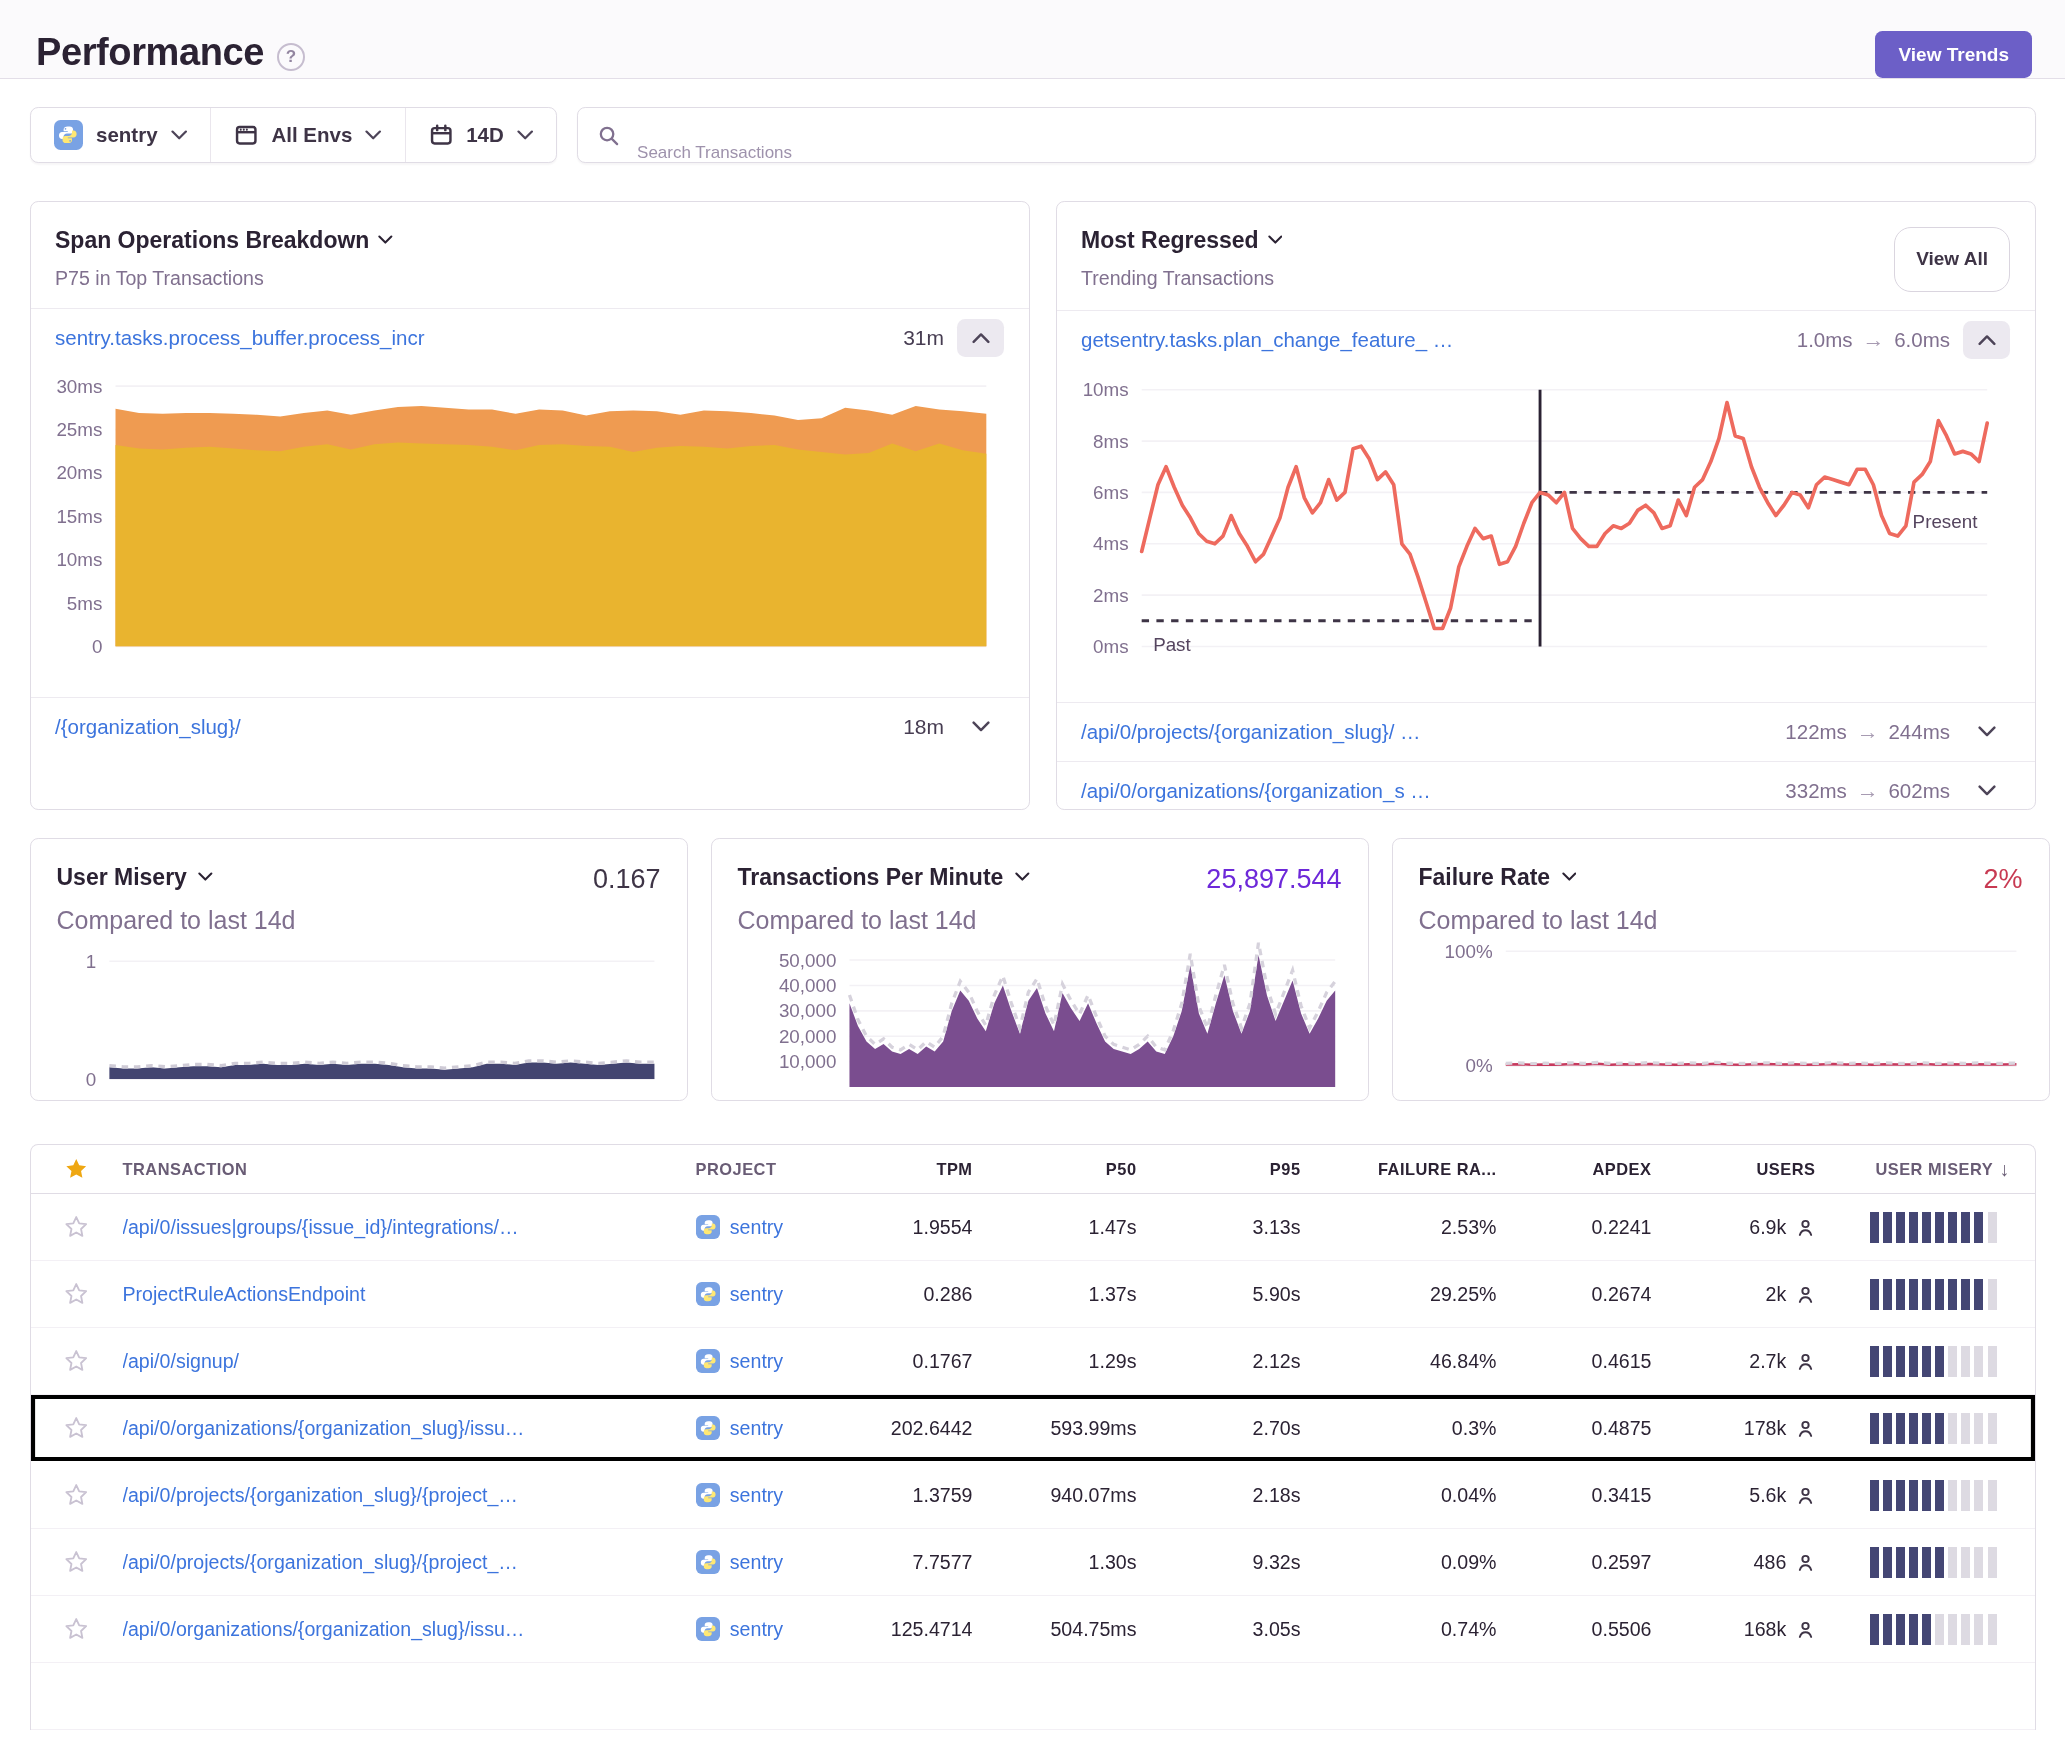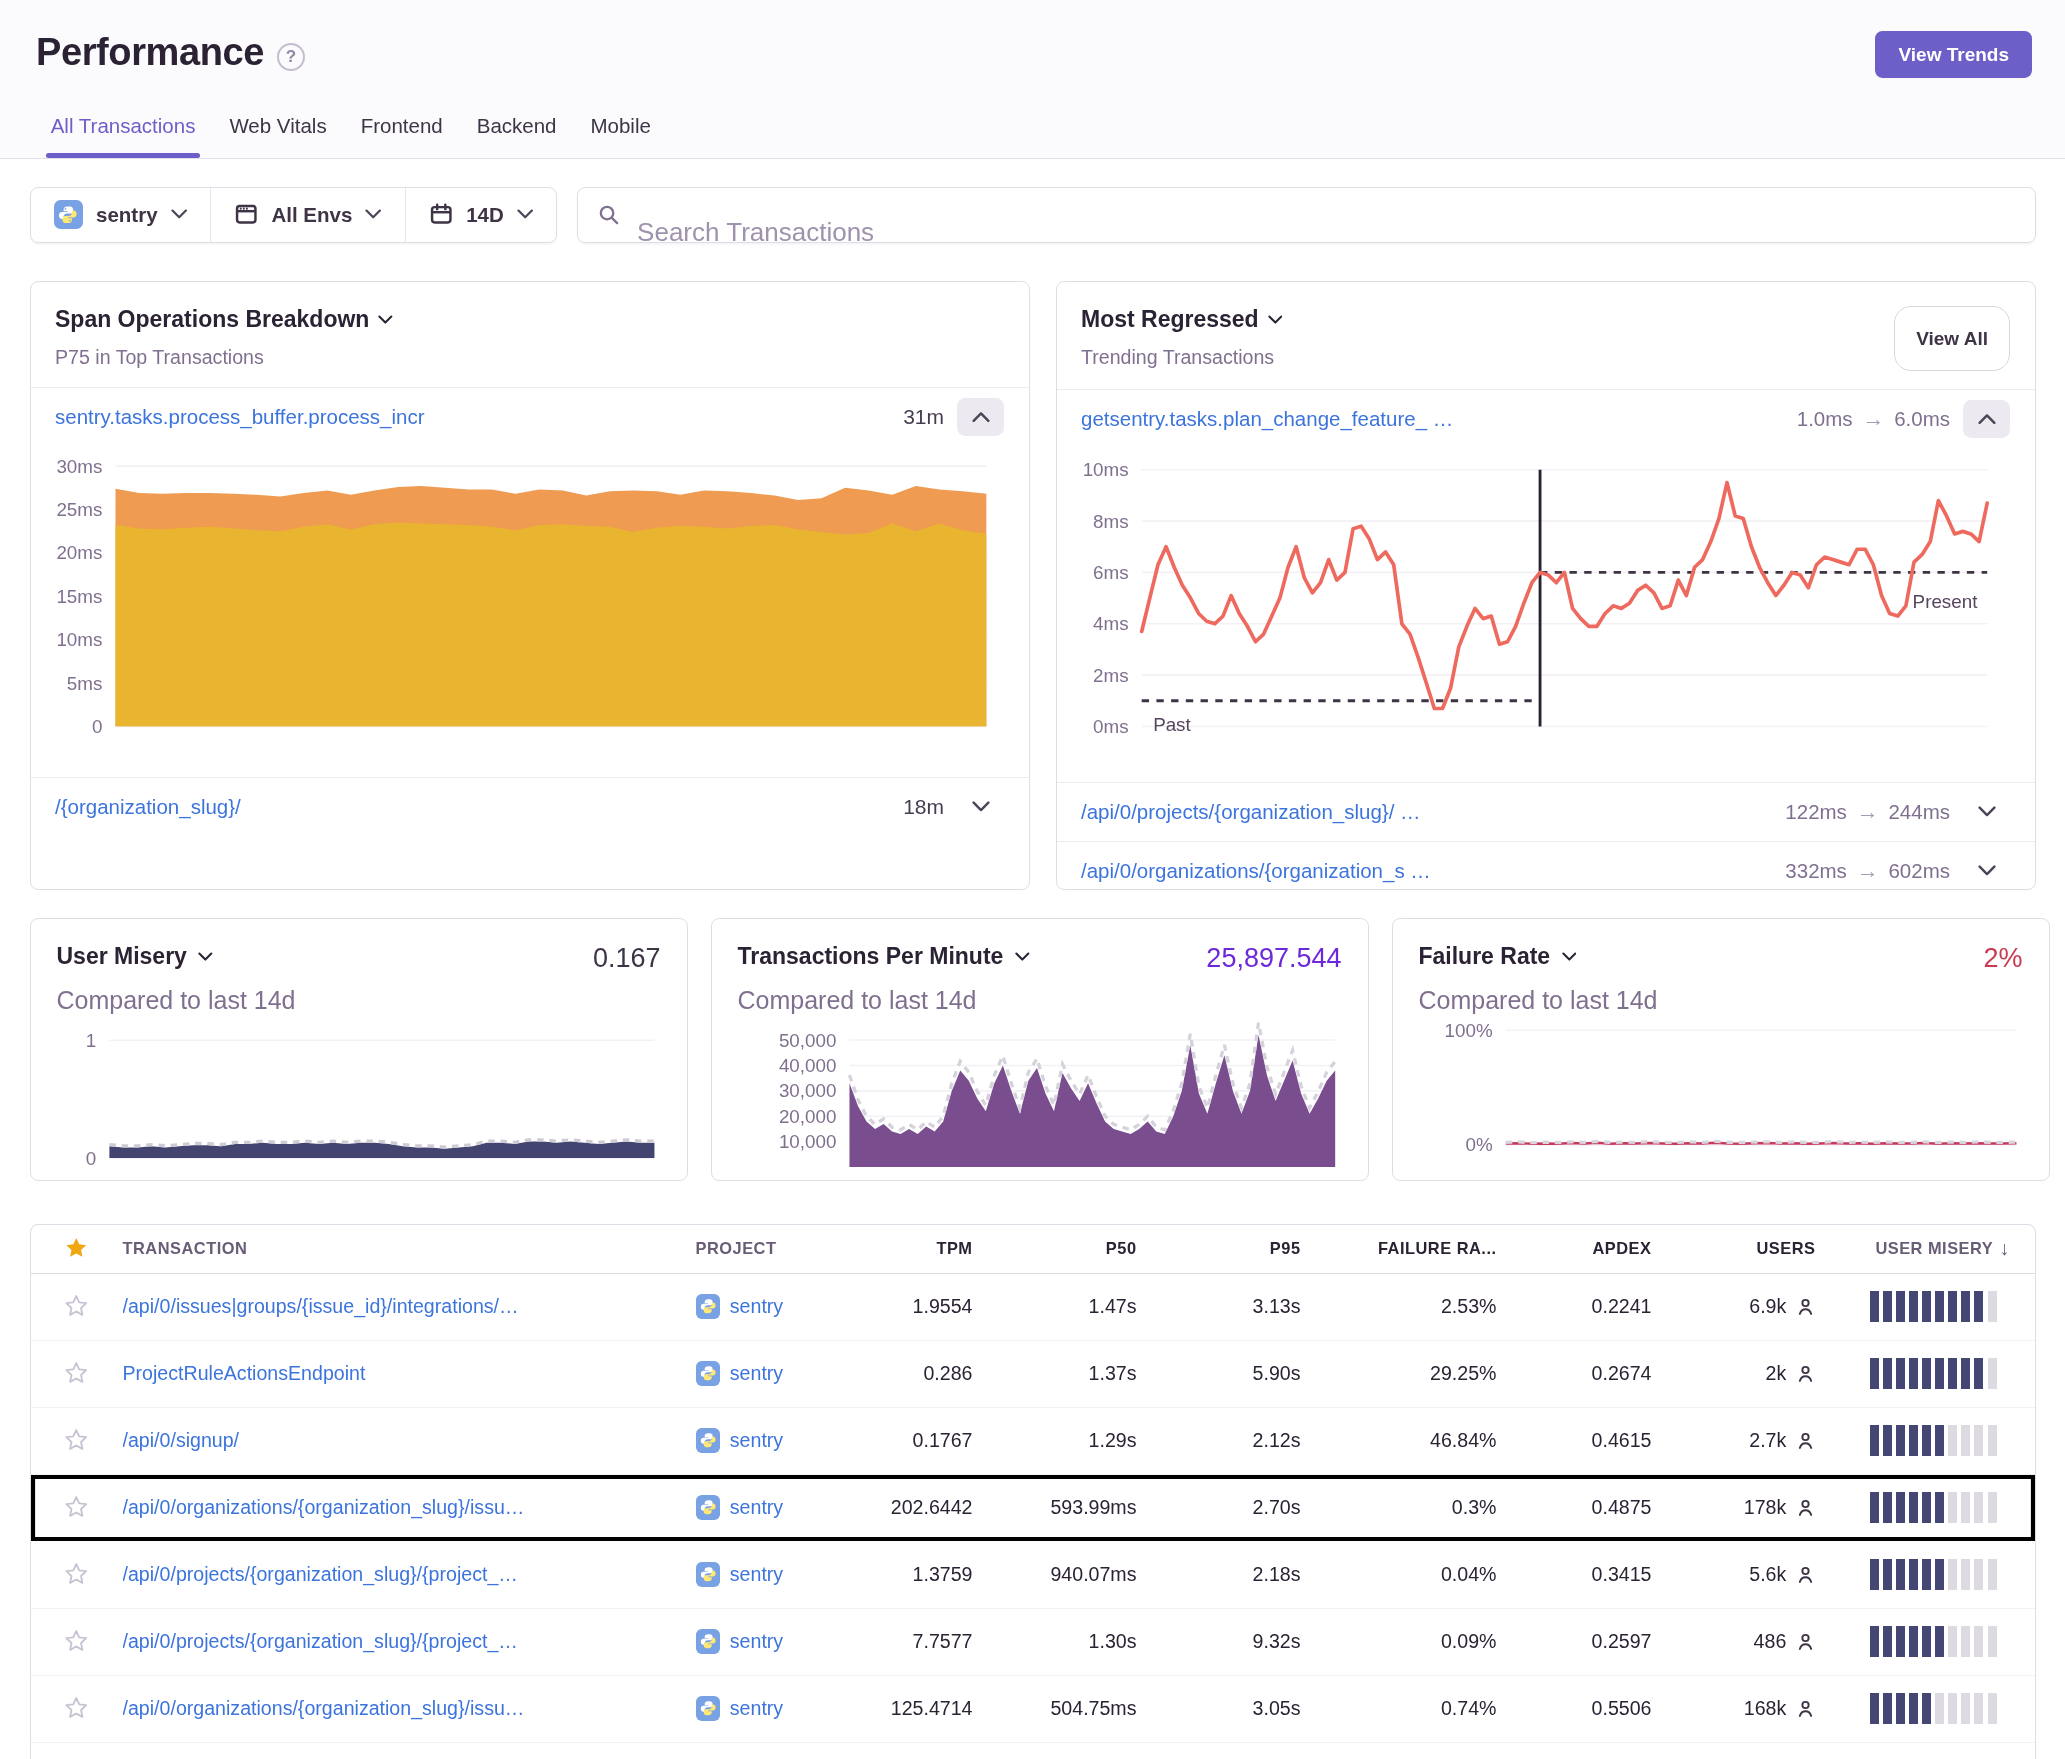--- a/index.html
+++ b/index.html
@@ -28,21 +28,21 @@
   .filter-row { display:flex; gap:19.6px; margin-top:28px; }
   .filter-group { display:flex; align-items:stretch; border:0.8px solid #E0DCE5; border-radius:8.2px;
           background:#fff; height:56px; box-shadow:0 1.6px 1.6px rgba(43,34,51,.04); }
   .filter-item { display:flex; align-items:center; gap:13px; padding:0 23px; font-size:20.5px;
           font-weight:bold; color:#3E3446; border-left:0.8px solid #EAE6ED; cursor:pointer; }
   .filter-item:first-child { border-left:none; }
   .proj-icon { width:29.5px; height:29.5px; border-radius:6.5px; background:#79A2E4; display:flex;
           align-items:center; justify-content:center; flex:0 0 auto; }
   .search { flex:1; border:0.8px solid #E0DCE5; border-radius:8.2px; height:56px; display:flex;
           align-items:center; padding:0 19.6px; gap:14.7px; background:#fff; box-shadow:0 1.6px 1.6px rgba(43,34,51,.04); }
-  .search input { border:none; outline:none; font-size:26px; color:#3E3446; flex:1;
+  .search input { border:none; outline:none; font-size:17px; color:#3E3446; flex:1;
           font-family:"Liberation Sans", sans-serif; background:transparent;margin-top:36px; }
   .search input::placeholder { color:#9E92AC; }
   .chev { color:#4D4458; flex:0 0 auto; }
   
   .panel-row { display:flex; gap:26px; margin-top:38px; }
   .panel { border:0.8px solid #E0DCE5; border-radius:8.2px; background:#fff; height:609px; overflow:hidden; }
   .panel.pleft { flex:0 0 1000px; }
   .panel.pright { flex:1; }
   .panel-head { padding:24.5px 24.5px 18px; display:flex; align-items:flex-start; }
   .panel-title { font-size:23px; font-weight:bold; color:#2B2233; display:flex; align-items:center; gap:9px; }
@@ -97,31 +97,20 @@
 </style>
 </head>
 <body>
 
 <div class="topbar">
   <div class="title-row">
     <h1 class="page-title">Performance</h1>
     <span class="help">?</span>
     <button class="view-trends">View Trends</button>
   </div>
-  <div class="tabs">
-  <div class="tab active">All Transactions</div>
-
-  <div class="tab">Web Vitals</div>
-
-  <div class="tab">Frontend</div>
-
-  <div class="tab">Backend</div>
-
-  <div class="tab">Mobile</div>
-</div>
 </div>
 
 <div class="content">
 
   <div class="filter-row">
     <div class="filter-group">
       <div class="filter-item">
         <span class="proj-icon">
           <svg width="19.6" height="19.6" viewBox="0 0 16 16">
             <path d="M7.9 1.2c-2 0-3.3.9-3.3 2.4v1.5h3.4v.6H3.3C1.8 5.7.8 6.9.8 8.6c0 1.7 1 2.9 2.5 2.9h1.2V9.8c0-1.6 1.3-2.8 2.8-2.8h2.9c1.2 0 2.1-1 2.1-2.2V3.6c0-1.4-1.2-2.4-2.7-2.4H7.9z" fill="#ffffff"></path>

